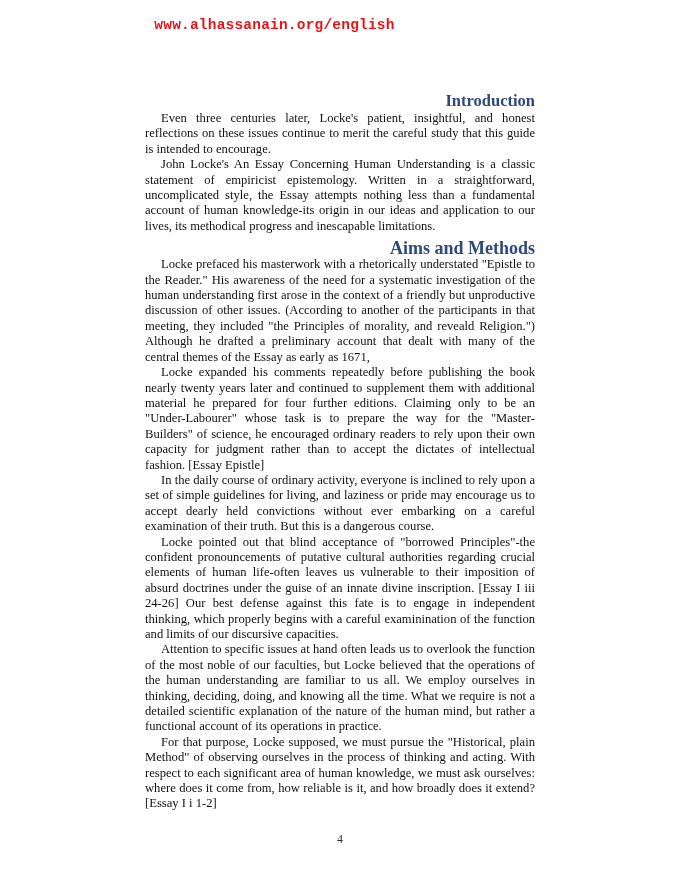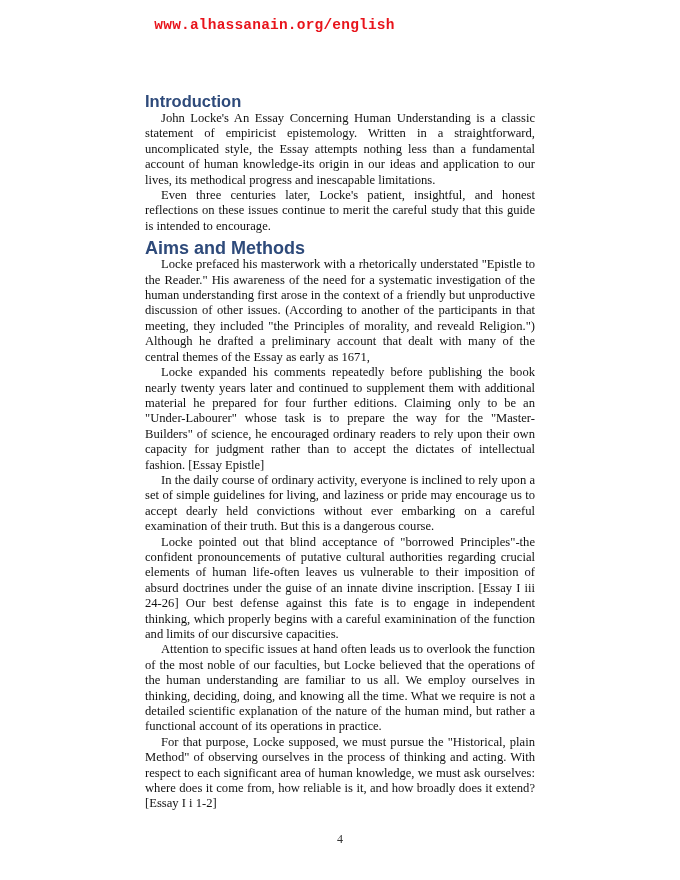--- a/index.html
+++ b/index.html
@@ -28,23 +28,23 @@
       letter-spacing: 0.2px;
     }
     .content {
       position: absolute;
       top: 91px;
       left: 145px;
       width: 390px;
     }
     h1, h2 {
       margin: 0;
-      text-align: left;
+      text-align: right;
       color: #2e4a7a;
-      font-family: Liberation Sans, sans-serif;
+      font-family: Liberation Serif, serif;
       font-weight: bold;
     }
     h1 {
       font-size: 16.5px;
       line-height: 20px;
     }
     h2 {
       font-size: 18px;
       line-height: 17px;
       margin-top: 6px;
@@ -67,22 +67,22 @@
     }
   </style>
 </head>
 <body>
 
 <div class="site-header">www.alhassanain.org/english</div>
 
 <div class="content">
   <section>
     <h1>Introduction</h1>
+    <p>Even three centuries later, Locke's patient, insightful, and honest reflections on these issues continue to merit the careful study that this guide is intended to encourage.</p>
     <p>John Locke's An Essay Concerning Human Understanding is a classic statement of empiricist epistemology. Written in a straightforward, uncomplicated style, the Essay attempts nothing less than a fundamental account of human knowledge-its origin in our ideas and application to our lives, its methodical progress and inescapable limitations.</p>
-    <p>Even three centuries later, Locke's patient, insightful, and honest reflections on these issues continue to merit the careful study that this guide is intended to encourage.</p>
   </section>
 
   <section>
     <h2>Aims and Methods</h2>
     <p>Locke prefaced his masterwork with a rhetorically understated "Epistle to the Reader." His awareness of the need for a systematic investigation of the human understanding first arose in the context of a friendly but unproductive discussion of other issues. (According to another of the participants in that meeting, they included "the Principles of morality, and reveald Religion.") Although he drafted a preliminary account that dealt with many of the central themes of the Essay as early as 1671,</p>
     <p>Locke expanded his comments repeatedly before publishing the book nearly twenty years later and continued to supplement them with additional material he prepared for four further editions. Claiming only to be an "Under-Labourer" whose task is to prepare the way for the "Master-Builders" of science, he encouraged ordinary readers to rely upon their own capacity for judgment rather than to accept the dictates of intellectual fashion. [Essay Epistle]</p>
     <p>In the daily course of ordinary activity, everyone is inclined to rely upon a set of simple guidelines for living, and laziness or pride may encourage us to accept dearly held convictions without ever embarking on a careful examination of their truth. But this is a dangerous course.</p>
     <p>Locke pointed out that blind acceptance of "borrowed Principles"-the confident pronouncements of putative cultural authorities regarding crucial elements of human life-often leaves us vulnerable to their imposition of absurd doctrines under the guise of an innate divine inscription. [Essay I iii 24-26] Our best defense against this fate is to engage in independent thinking, which properly begins with a careful examinination of the function and limits of our discursive capacities.</p>
     <p>Attention to specific issues at hand often leads us to overlook the function of the most noble of our faculties, but Locke believed that the operations of the human understanding are familiar to us all. We employ ourselves in thinking, deciding, doing, and knowing all the time. What we require is not a detailed scientific explanation of the nature of the human mind, but rather a functional account of its operations in practice.</p>
     <p>For that purpose, Locke supposed, we must pursue the "Historical, plain Method" of observing ourselves in the process of thinking and acting. With respect to each significant area of human knowledge, we must ask ourselves: where does it come from, how reliable is it, and how broadly does it extend? [Essay I i 1-2]</p>

